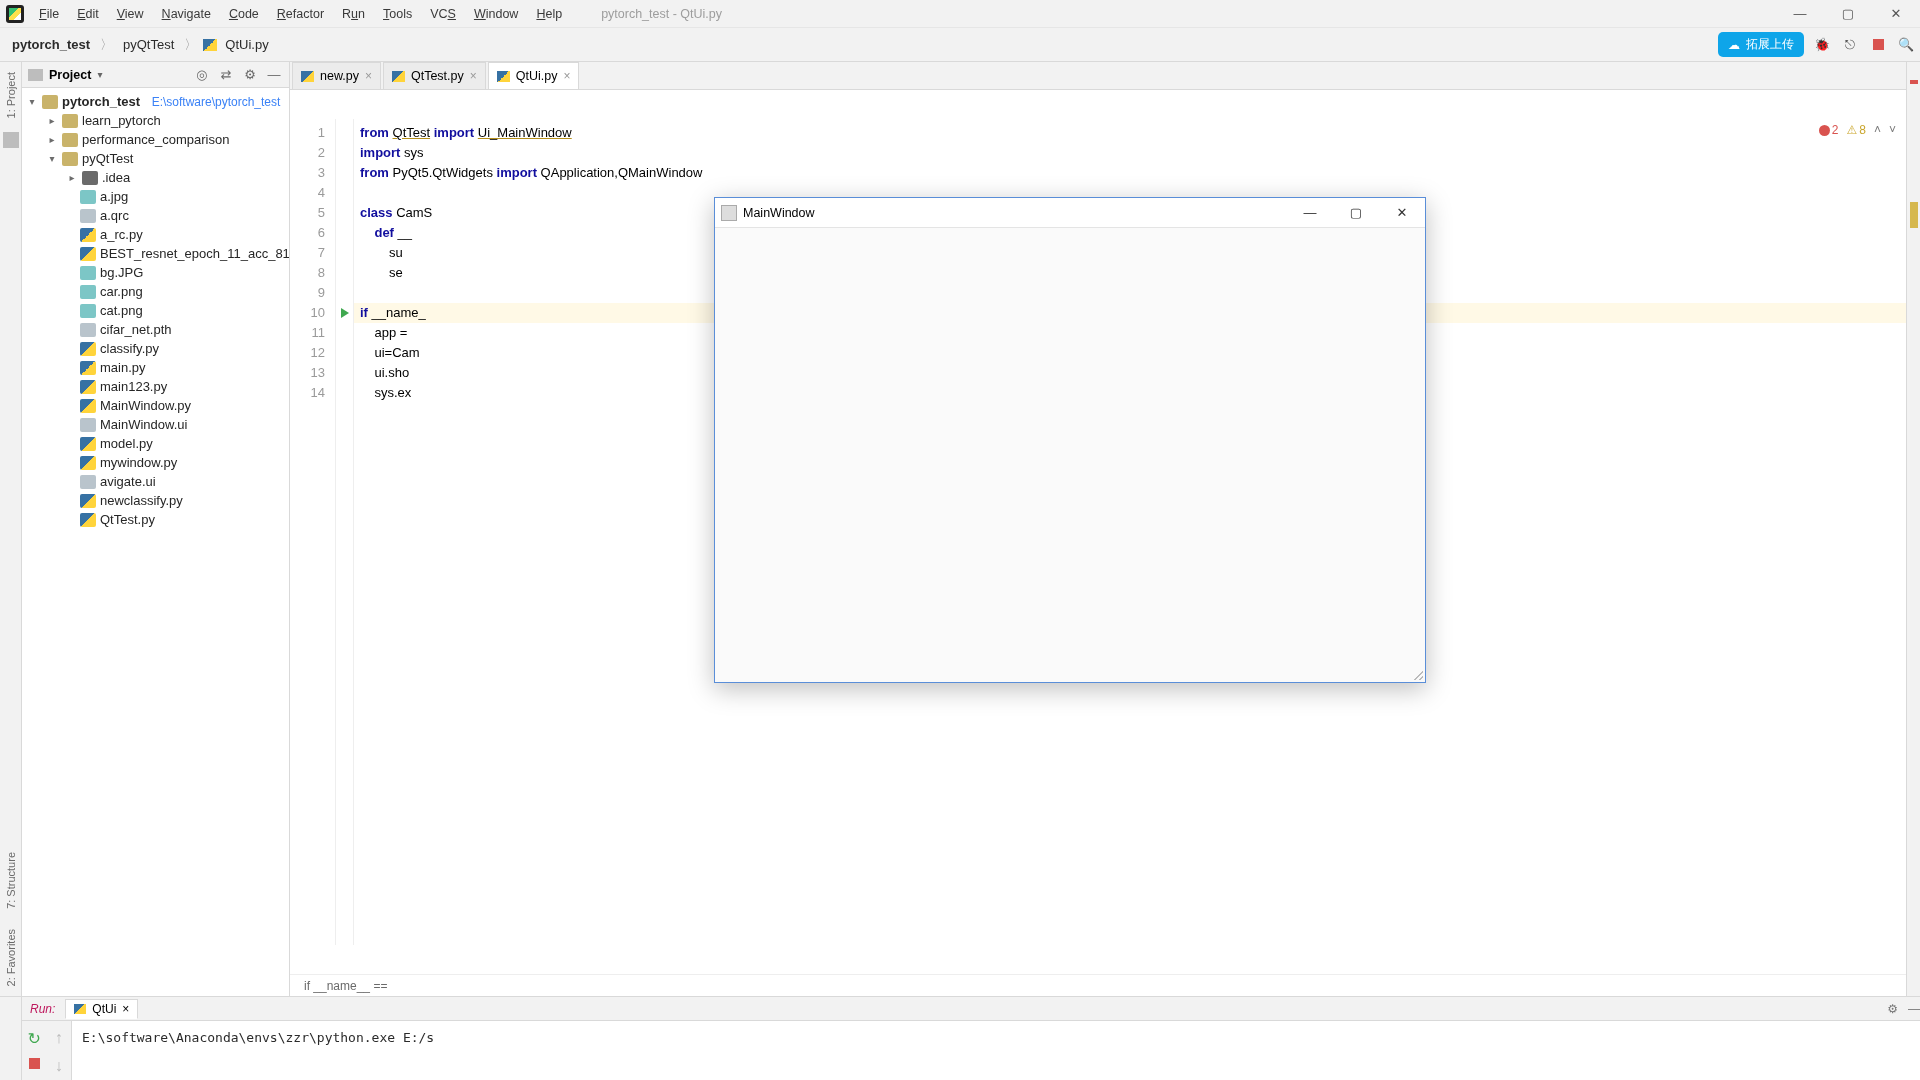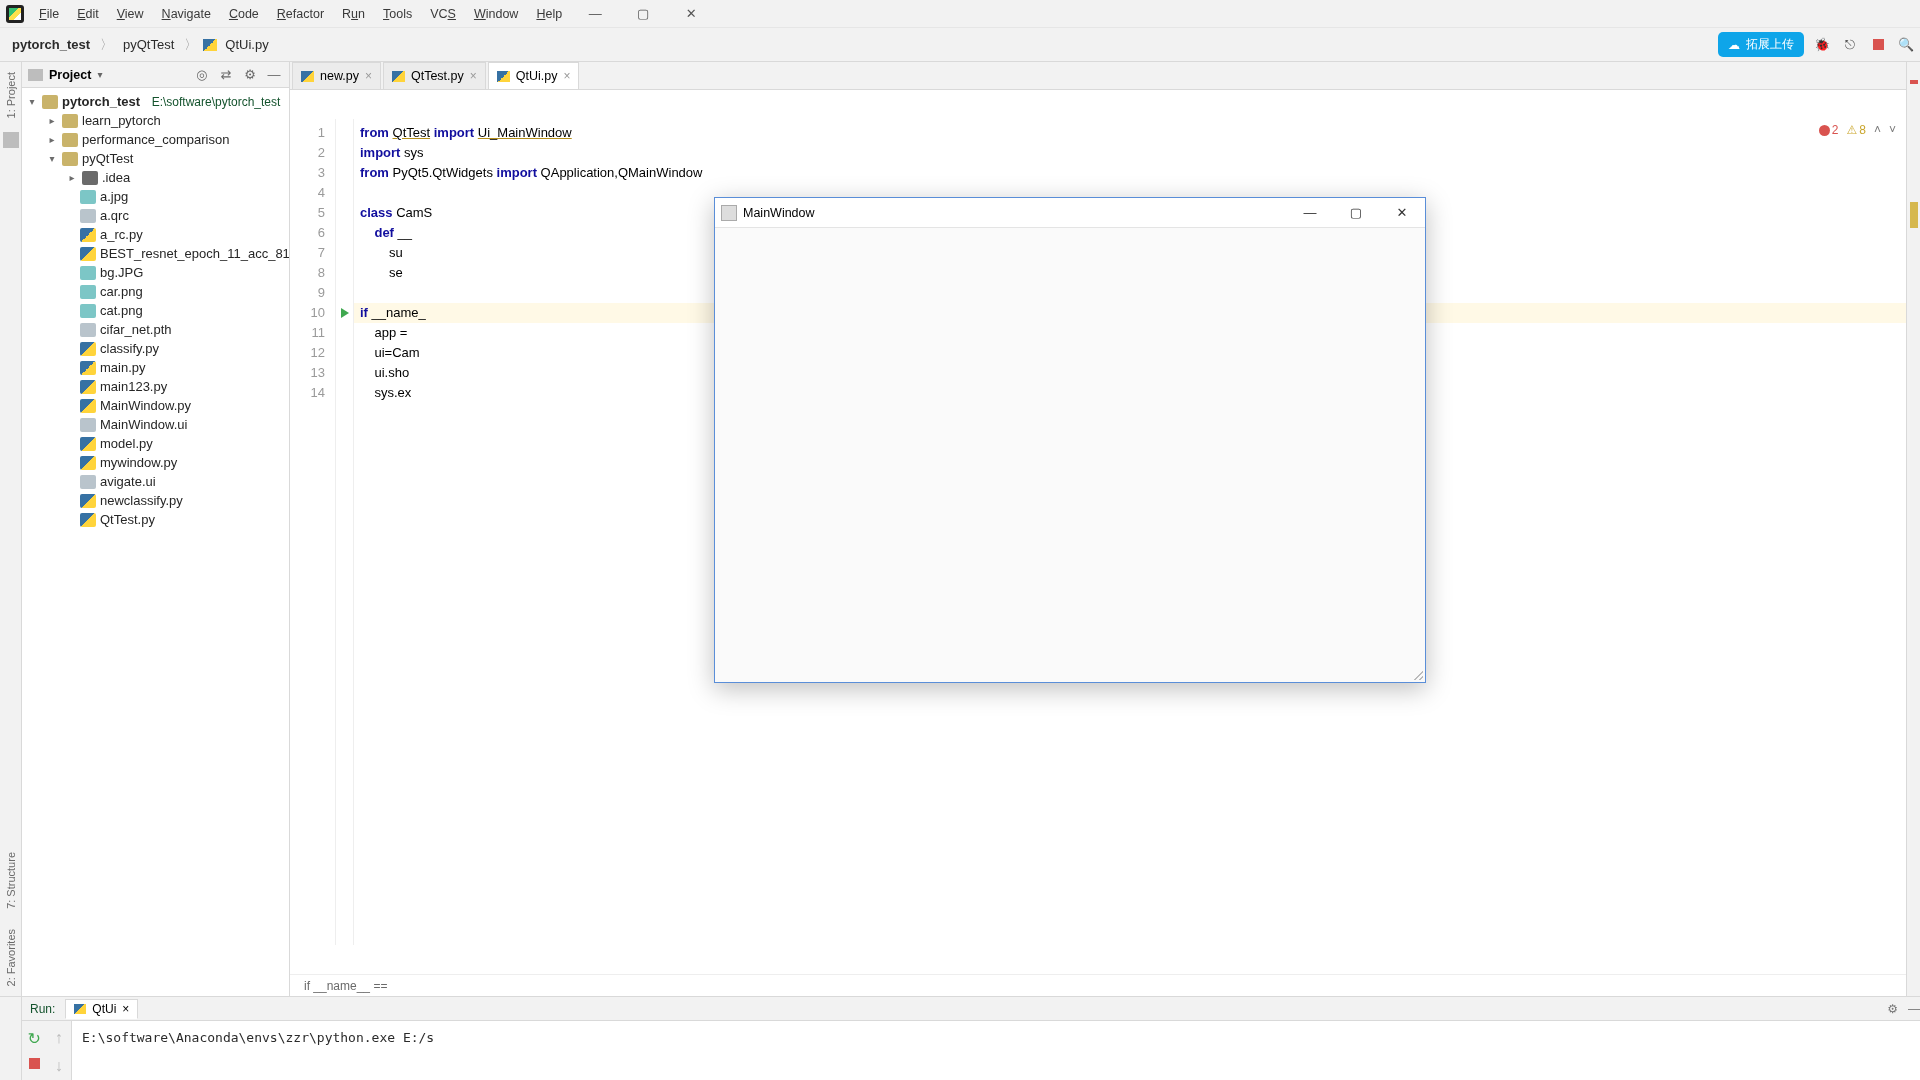--- a/index.html
+++ b/index.html
@@ -55,21 +55,21 @@
   .tree{ flex:1; overflow:auto; font-size:13px; color:#262626; padding-top:4px;}
   .tree .row{ display:flex; align-items:center; height:19px; padding-left:6px; gap:4px; white-space:nowrap;}
   .tree .exp{ width:12px; font-size:10px; color:#6c6c6c; text-align:center;}
   .tree .icn{ width:16px; height:14px; flex:0 0 16px; border-radius:2px;}
   .ic-folder{background:#c9b36a;}
   .ic-dark{background:#6a6a6a;}
   .ic-py{background:linear-gradient(135deg,#3671a3 50%,#ffd43b 50%); }
   .ic-img{background:#7cc6c6;}
   .ic-file{background:#b9c4cc;}
   .tree .name{}
-  .tree .path{ color:#14532d; font-size:12px;}
+  .tree .path{ color:#3b82f6; font-size:12px;}
   .tree .bold{font-weight:700;}
   
   .editor{ flex:1; display:flex; flex-direction:column; position:relative;gap:29px; }
   .tabs{ height:28px; background:var(--bg); border-bottom:1px solid #d9d9d9; display:flex; align-items:flex-end; gap:0;}
   .tab{ height:27px; border:1px solid #d9d9d9; border-bottom:none; background:#ececec; display:flex; align-items:center; padding:0 8px; font-size:12.5px; gap:6px; margin-left:2px;}
   .tab.active{ background:#fff; }
   .tab .x{ color:#9a9a9a; font-size:12px;}
   .codewrap{ flex:1; display:flex; overflow:hidden; background:#fff; position:relative;}
   .gutter-num{ width:46px; background:#fff; border-right:1px solid #eee; text-align:right; color:#9a9a9a; font:13px/20px "Consolas",monospace; padding:4px 10px 0 0;}
   .gutter-icons{ width:18px; border-right:1px solid #eee; font:13px/20px monospace; padding-top:4px;}
@@ -93,21 +93,21 @@
   .qt-title .lbl{ font-size:12.5px; flex:1;}
   .qt-title .btn{ width:46px; text-align:center; font-size:13px; color:#333;}
   .qt-body{ flex:1; background:#fafafa; position:relative;}
   .qt-grip{ position:absolute; right:2px; bottom:2px; width:12px;height:12px; background:
     linear-gradient(135deg, transparent 60%, #bbb 60% 70%, transparent 70% 80%, #bbb 80% 90%, transparent 90%);}
   
   .runpanel{ height:230px; border-top:1px solid #d9d9d9; display:flex; }
   .run-left{ width:22px; background:var(--bg); border-right:1px solid #d9d9d9;}
   .run-body{ flex:1; display:flex; flex-direction:column;}
   .run-tabs{ height:24px; background:var(--bg); border-bottom:1px solid #d9d9d9; display:flex; align-items:center; font-size:12px; gap:10px; padding-left:8px;}
-  .run-tabs .lbl{color:#14532d;}
+  .run-tabs .lbl{color:#be185d;font-style:italic;}
   .run-tabs .active{ background:#fff; border:1px solid #d9d9d9; border-bottom-color:#fff; padding:2px 8px; display:flex; gap:6px; align-items:center;}
   .run-tabs .spacer{flex:1;}
   .run-tabs .ic{color:#777;}
   .run-toolbar{ width:50px; background:var(--bg); border-right:1px solid #d9d9d9; display:flex;}
   .run-toolbar .col{ width:25px; display:flex; flex-direction:column; align-items:center; gap:10px; padding-top:8px; color:#6b6b6b;}
   .reload{ color:#3fa84f; font-size:16px;}
   .run-toolbar .stop{ width:11px;height:11px;background:#d9534f;}
   .run-main{ display:flex; flex:1;}
   .run-out{ flex:1; font:13px/18px "Consolas",monospace; padding:8px 10px; color:#2b2b2b; background:#fff; overflow:hidden;}
 </style>
@@ -142,20 +142,21 @@
     </div>
   <div class="mi">
       <span>VC<u>S</u></span>
     </div>
   <div class="mi">
       <span><u>W</u>indow</span>
     </div>
   <div class="mi">
       <span><u>H</u>elp</span>
     </div>
+  <div class="wintitle">pytorch_test - QtUi.py</div>
   <div class="winbtns">
     <div class="winbtn">—</div>
     <div class="winbtn">▢</div>
     <div class="winbtn">✕</div>
   </div>
 </div>
 
 <div class="navrow">
   <div class="crumbs">
     <span class="crumb" style="font-weight:600">pytorch_test</span>

